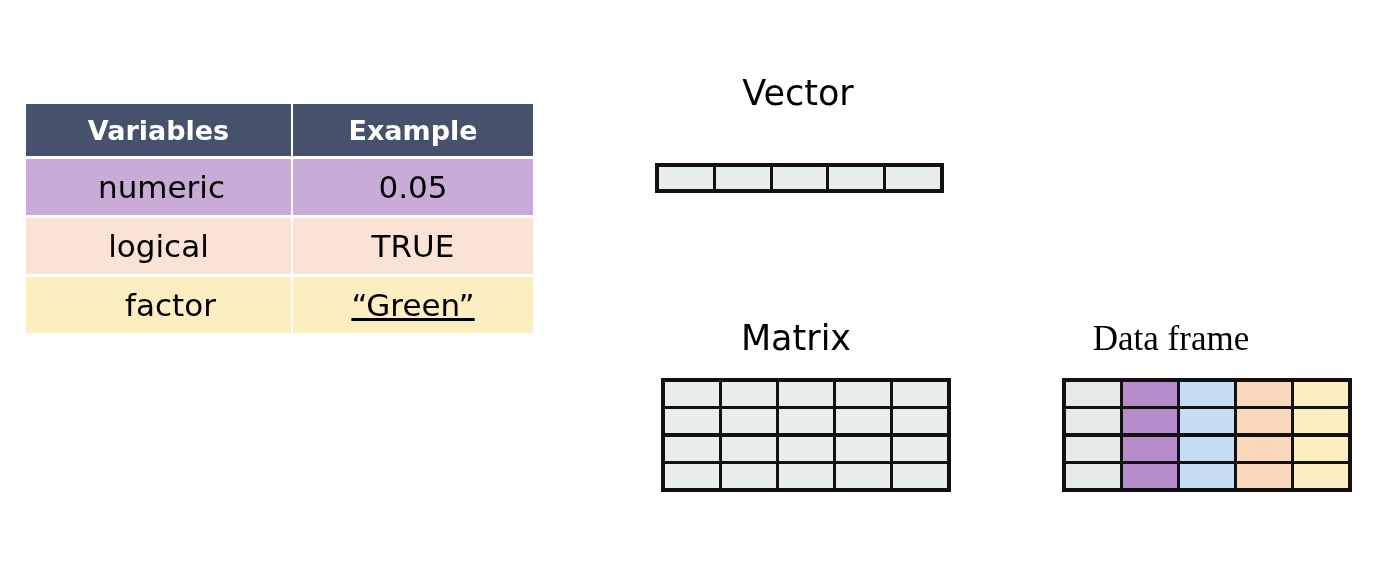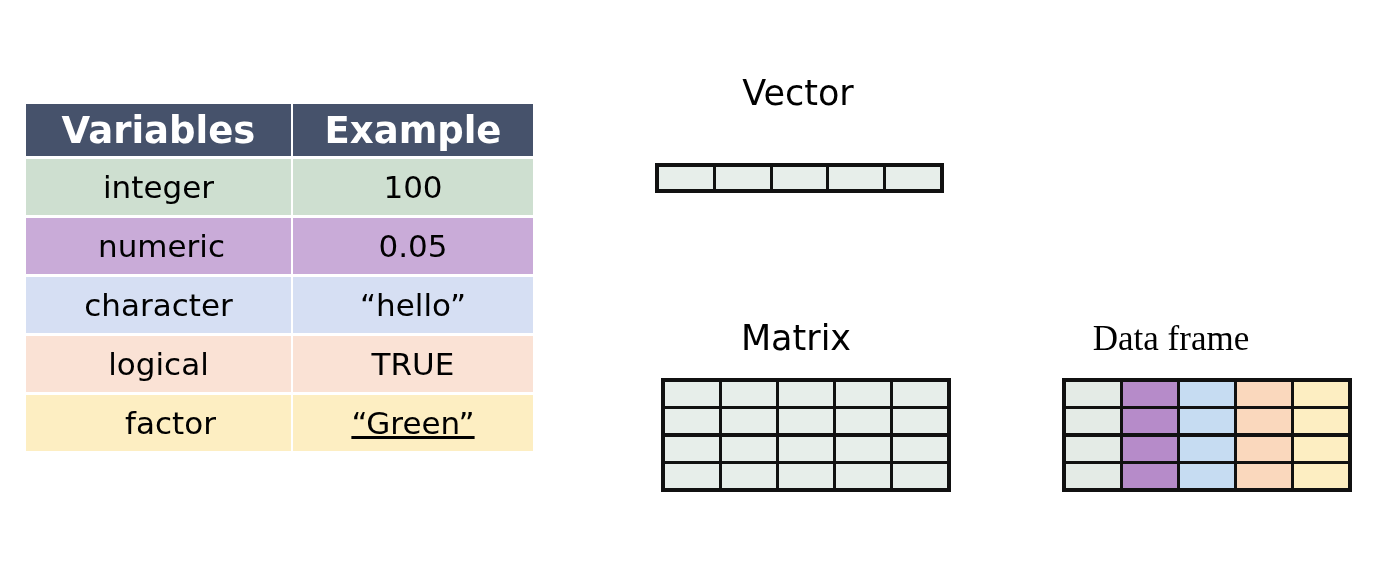--- a/index.html
+++ b/index.html
@@ -33,21 +33,21 @@
     text-align: center;
     vertical-align: middle;
     font-weight: normal;
     font-size: 31px;
     line-height: 1;
   }
   #vars-table th {
     background: #46526b;
     color: #ffffff;
     font-weight: bold;
-    font-size: 37px;
+    font-size: 27px;
     height: 52px;
   }
   #vars-table col.c-left  { width: 265px; }
   #vars-table col.c-right { width: 240px; }
 
   
   .diagram-title {
     position: absolute;
     font-size: 35px;
     line-height: 1;
@@ -102,30 +102,22 @@
     <col class="c-right">
   </colgroup>
   <thead>
     <tr>
       <th>Variables</th>
       <th>Example</th>
     </tr>
   </thead>
   <tbody>
       <tr>
-        <td style="background: rgb(206, 223, 208);">integer</td>
-        <td style="background: rgb(206, 223, 208);">100</td>
-      </tr>
-      <tr>
         <td style="background: rgb(201, 171, 216); padding-left: 6px;">numeric</td>
         <td style="background: rgb(201, 171, 216);">0.05</td>
-      </tr>
-      <tr>
-        <td style="background: rgb(214, 223, 243);">character</td>
-        <td style="background: rgb(214, 223, 243);">“hello”</td>
       </tr>
       <tr>
         <td style="background: rgb(250, 226, 213);">logical</td>
         <td style="background: rgb(250, 226, 213);">TRUE</td>
       </tr>
       <tr>
         <td style="background: rgb(253, 238, 194); padding-left: 24px;">factor</td>
         <td style="background: rgb(253, 238, 194); text-decoration: underline;">“Green”</td>
       </tr>
     </tbody>

